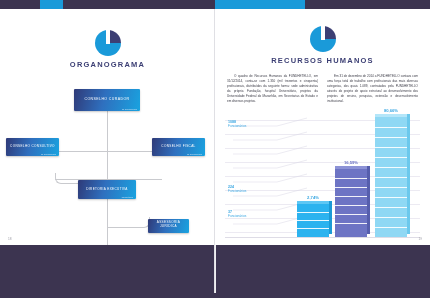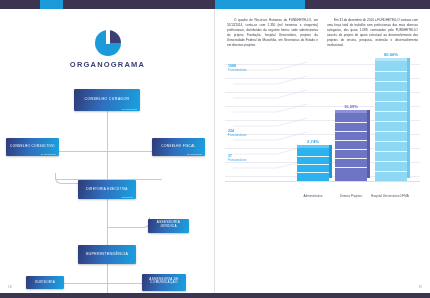--- a/index.html
+++ b/index.html
@@ -5,21 +5,21 @@
   html,body{margin:0;padding:0;background:#3c3450;}
   body{width:430px;height:298px;overflow:hidden;font-family:"Liberation Sans",sans-serif;}
   #spread{position:relative;width:430px;height:298px;background:#3c3450;}
 
   
   .topbar{position:absolute;left:0;top:0;width:430px;height:9px;background:#3c3450;}
   .topbar .accent{position:absolute;left:215px;top:0;width:90px;height:9px;background:#1a9ad9;}
   .topbar .accent2{position:absolute;left:40px;top:0;width:23px;height:9px;background:#1a9ad9;}
   .botbar{position:absolute;left:0;bottom:0;width:430px;height:5px;background:#3c3450;}
 
-  .page{position:absolute;top:9px;height:284px;width:215px;background:#ffffff;overflow:hidden;}
+  .page{position:absolute;top:9px;height:236px;width:215px;background:#ffffff;overflow:hidden;}
   .page.left{left:0;}
   .page.right{left:215px;}
   .gutter{position:absolute;left:214px;top:9px;width:2px;height:284px;
           background:linear-gradient(to right,#d9d9de,#f4f4f6);}
 
   
   .logo{position:relative;width:26px;height:26px;margin:0 auto;}
   .logo .pieA{position:absolute;left:13px;top:0;width:13px;height:13px;
       background:#3c3f74;border-top-right-radius:13px;}
   .logo .pieB{position:absolute;left:0;top:0;width:13px;height:26px;
@@ -147,20 +147,29 @@
 
     </div>
 
     <div class="pgnum" style="left:8px;">18</div>
   </div>
 
   <div class="gutter"></div>
 
   <div class="page right">
 
+    <div style="margin-top:17px;">
+      <div class="logo">
+        <div class="pieA"></div>
+          <div class="pieB"></div>
+          <div class="pieC"></div>
+        <div class="notch"></div>
+      </div>
+      <div class="ptitle">RECURSOS HUMANOS</div>
+    </div>
 
     <div class="cols">
       <div class="col">O quadro de Recursos Humanos da FUNDHETELLO, em 31/12/2014, conta-se com 1.350 (mil trezentos e cinquenta) profissionais, distribuídos da seguinte forma: sede administrativa da própria Fundação, hospital Universitário, projetos da Universidade Federal do Maranhão, em Secretarias do Estado e em diversos projetos.</div>
       <div class="col">Em 31 de dezembro de 2014 a FUNDHETELLO contava com uma força total de trabalho com profissionais das mais diversas categorias, dos quais 1.089, contratados pela FUNDHETELLO através do projeto de apoio estrutural ao desenvolvimento dos projetos de ensino, pesquisa, extensão e desenvolvimento institucional.</div>
     </div>
 
     <div class="chart">
 
       <div class="grid" style="top:8px;"></div>
       <div class="grid" style="top:22px;"></div>

